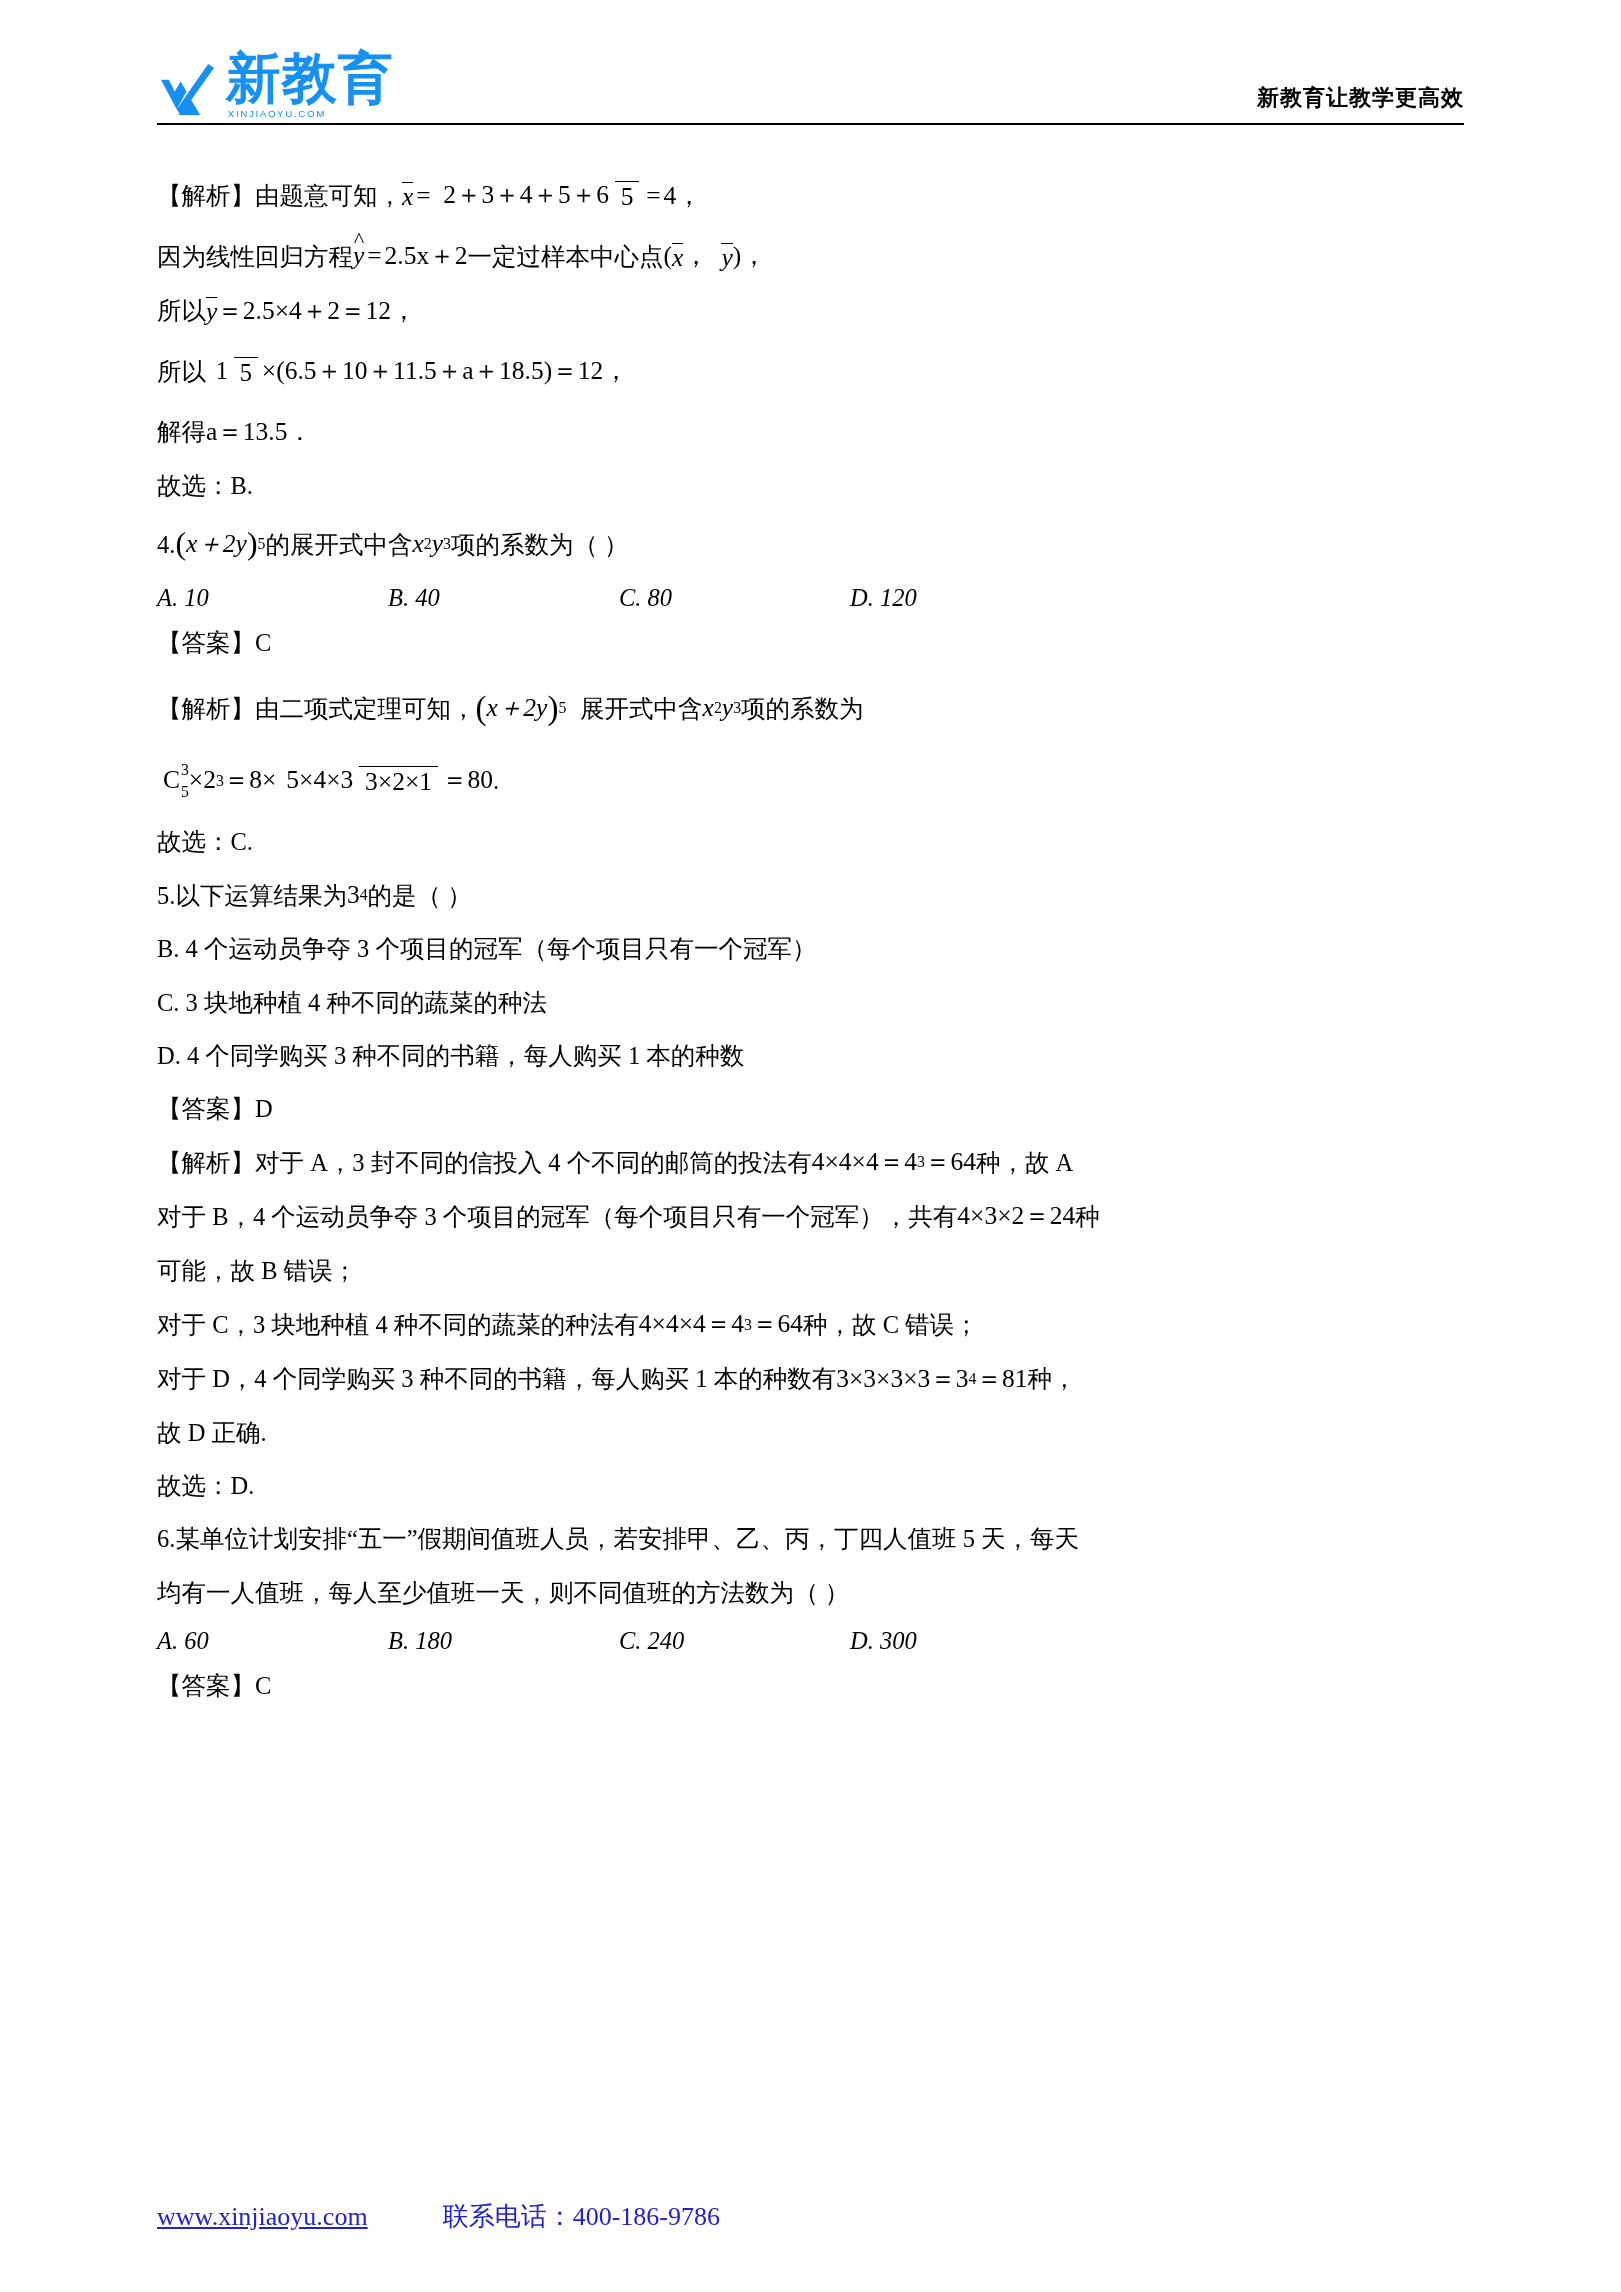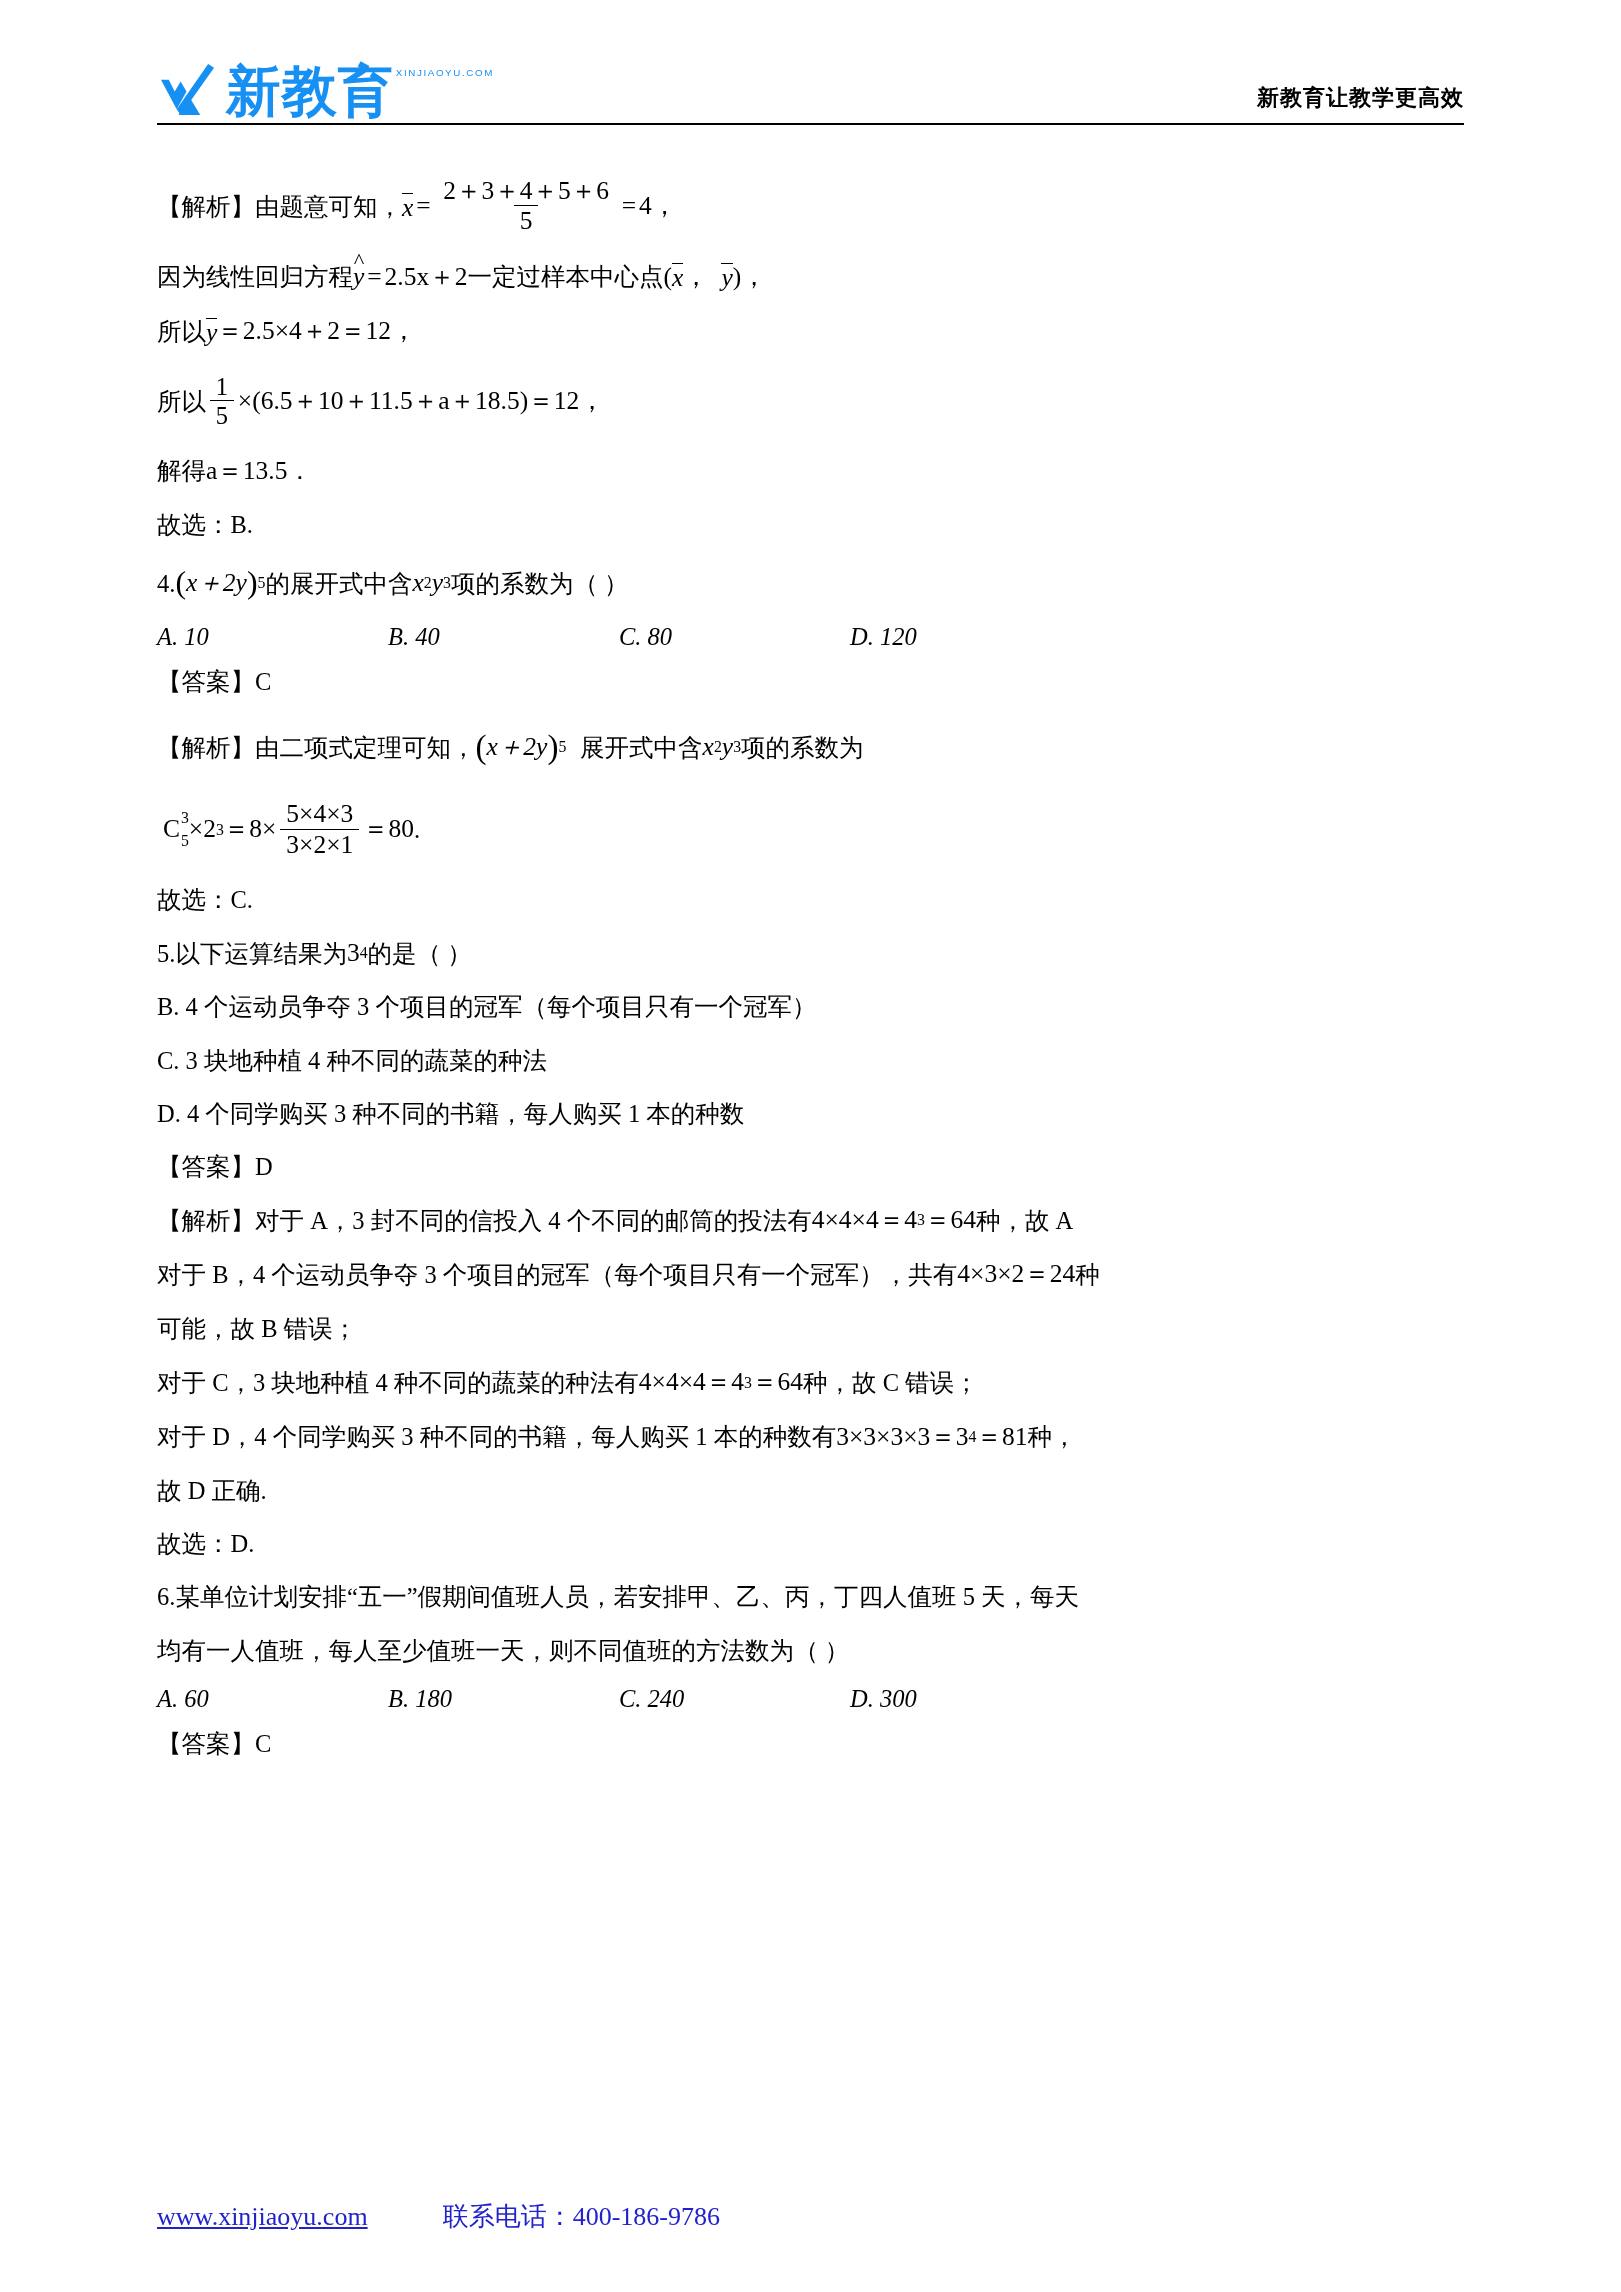--- a/index.html
+++ b/index.html
@@ -38,21 +38,21 @@
     padding-bottom: 3.9px;
   }
   .logo-mark {
     width: 61px;
     height: 61px;
     flex: none;
     position: relative;
   }
   .logo-text-wrap {
     display: flex;
-    flex-direction: row;
+    flex-direction: column;
     align-items: flex-start;
   }
   .logo-word {
     font-family: "Liberation Sans", "DejaVu Sans", sans-serif;
     font-weight: 700;
     font-size: 55px;
     line-height: 0.98;
     letter-spacing: 1px;
     color: #1790F3;
   }
@@ -110,21 +110,21 @@
     align-items: center;
     vertical-align: middle;
   }
   .mi { font-style: italic; }
   .mn { font-style: normal; }
   .op { padding: 0 2.9px; }
 
   
   .frac {
     display: inline-flex;
-    flex-direction: column;
+    flex-direction: row;
     align-items: center;
     justify-content: center;
     vertical-align: middle;
     margin: 0 3.9px;
     line-height: 1.05;
   }
   .frac .num { padding: 0 5.9px 1px 5.9px; }
   .frac .den { padding: 2px 5.9px 0 5.9px; border-top: 1.6px solid #000; }
 
   

